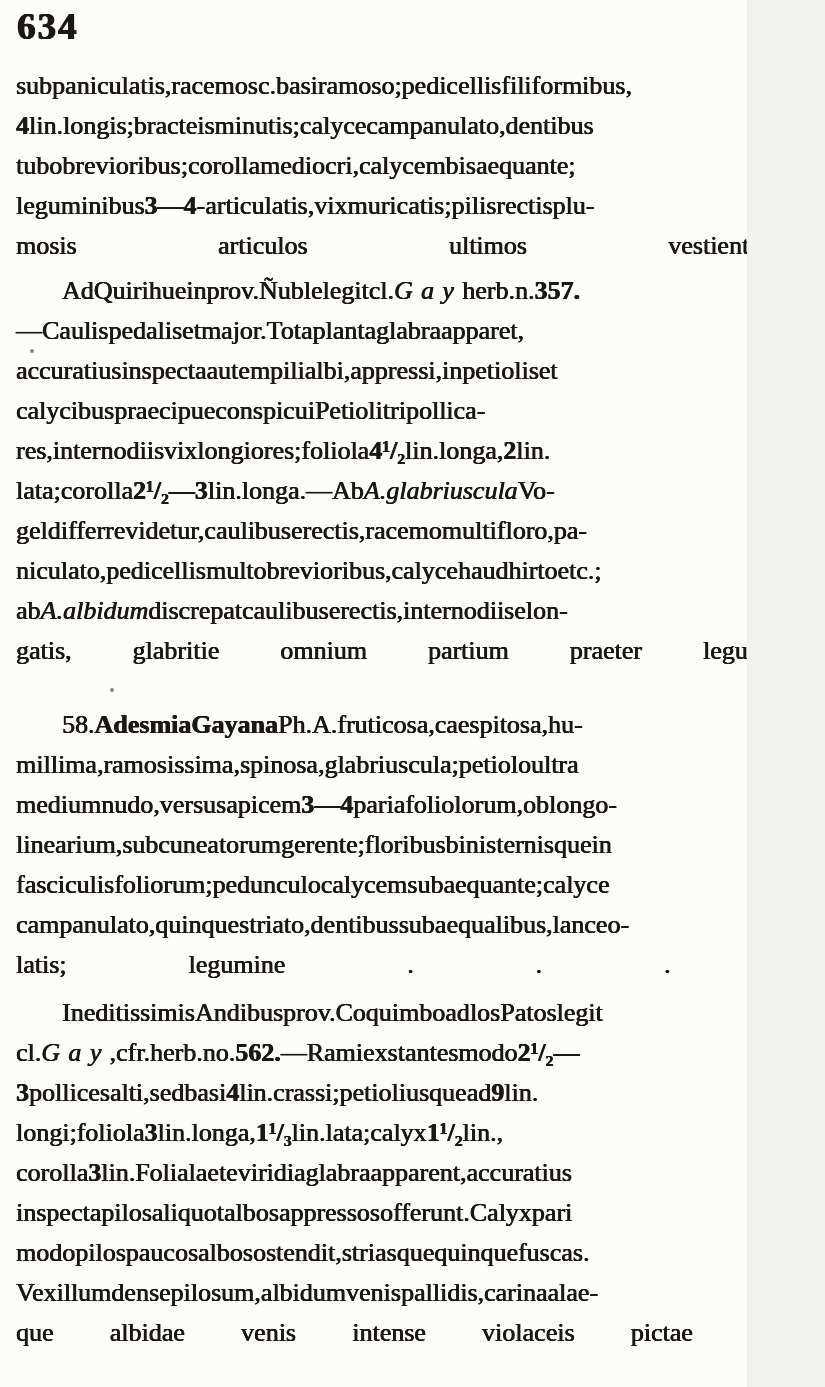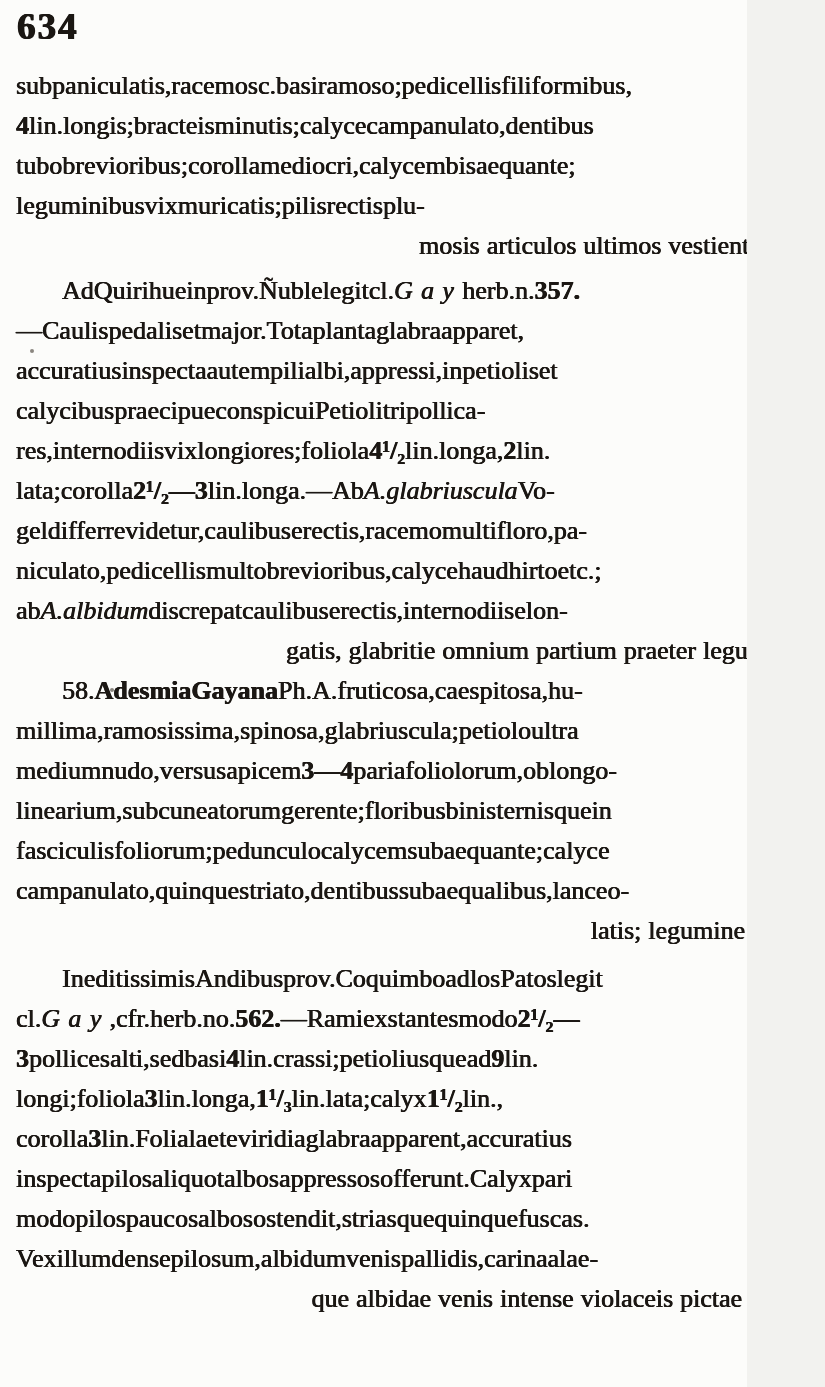--- a/index.html
+++ b/index.html
@@ -31,21 +31,21 @@
     font-size:26px;
   }
   .paragraph{margin:0;}
   .line{
     display:flex;
     height:40px;
     line-height:40px;
     white-space:nowrap;
   }
   .line.last{
-    justify-content:flex-end;
+    justify-content:space-between;
     gap:7px;
   }
   .line.indent{padding-left:46px;}
   .word{display:inline-block;}
   .b{font-weight:700;}
   .i{font-style:italic;}
   .ls{letter-spacing:0.32em;font-style:italic;}
   .speck{
     position:absolute;
     background:#4d463e;
@@ -83,20 +83,21 @@
           <span class="word"><span class="">tubo</span></span>
           <span class="word"><span class="">brevioribus;</span></span>
           <span class="word"><span class="">corolla</span></span>
           <span class="word"><span class="">mediocri,</span></span>
           <span class="word"><span class="">calycem</span></span>
           <span class="word"><span class="">bis</span></span>
           <span class="word"><span class="">aequante;</span></span>
         </div>
         <div class="line">
           <span class="word"><span class="">leguminibus</span></span>
+          <span class="word"><span class="b ">3—4</span><span class="">-articulatis,</span></span>
           <span class="word"><span class="">vix</span></span>
           <span class="word"><span class="">muricatis;</span></span>
           <span class="word"><span class="">pilis</span></span>
           <span class="word"><span class="">rectis</span></span>
           <span class="word"><span class="">plu-</span></span>
         </div>
         <div class="line last">
           <span class="word"><span class="">mosis</span></span>
           <span class="word"><span class="">articulos</span></span>
           <span class="word"><span class="">ultimos</span></span>
@@ -202,21 +203,21 @@
         </div>
         <div class="line last">
           <span class="word"><span class="">gatis,</span></span>
           <span class="word"><span class="">glabritie</span></span>
           <span class="word"><span class="">omnium</span></span>
           <span class="word"><span class="">partium</span></span>
           <span class="word"><span class="">praeter</span></span>
           <span class="word"><span class="">legumen.</span></span>
         </div>
       </div>
-      <div class="paragraph" style=" font-family: Liberation Serif, serif;">
+      <div class="paragraph" style="margin-top: 34px; font-family: Liberation Serif, serif;">
         <div class="line indent">
           <span class="word"><span class="">58.</span></span>
           <span class="word"><span class="b ">Adesmia</span></span>
           <span class="word"><span class="b ">Gayana</span></span>
           <span class="word"><span class="">Ph.</span></span>
           <span class="word"><span class="">A.</span></span>
           <span class="word"><span class="">fruticosa,</span></span>
           <span class="word"><span class="">caespitosa,</span></span>
           <span class="word"><span class="">hu-</span></span>
         </div>

